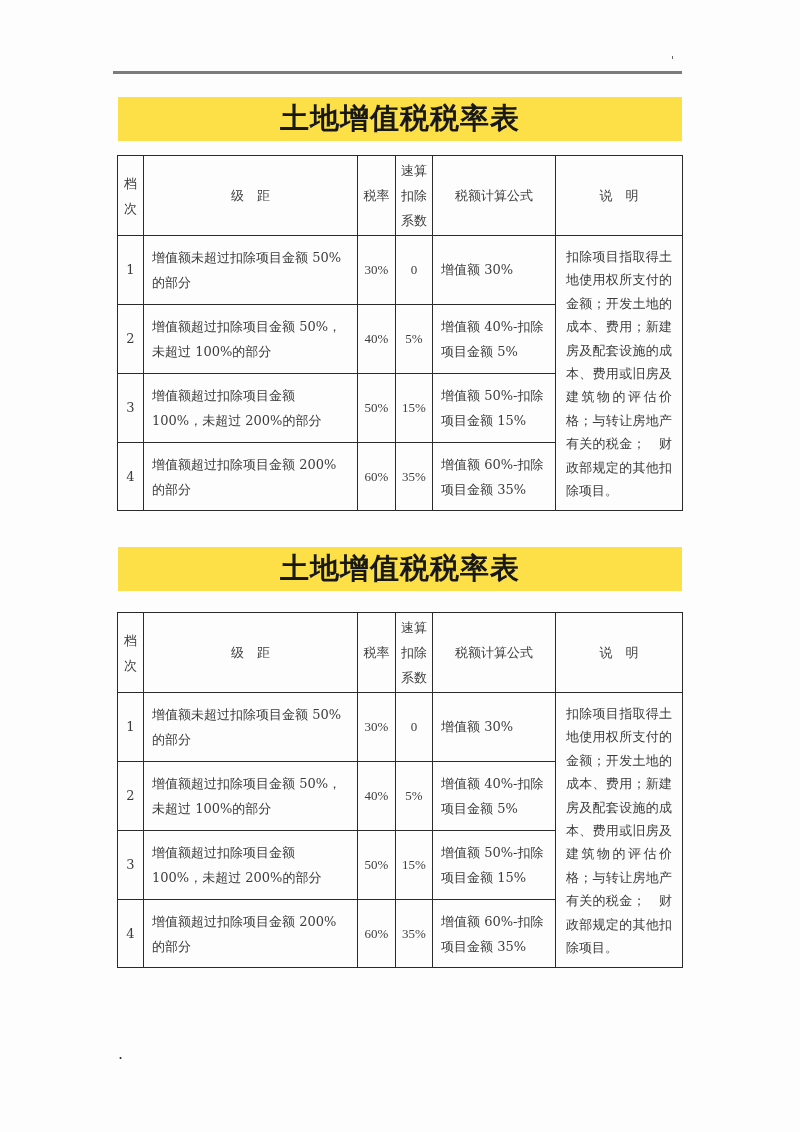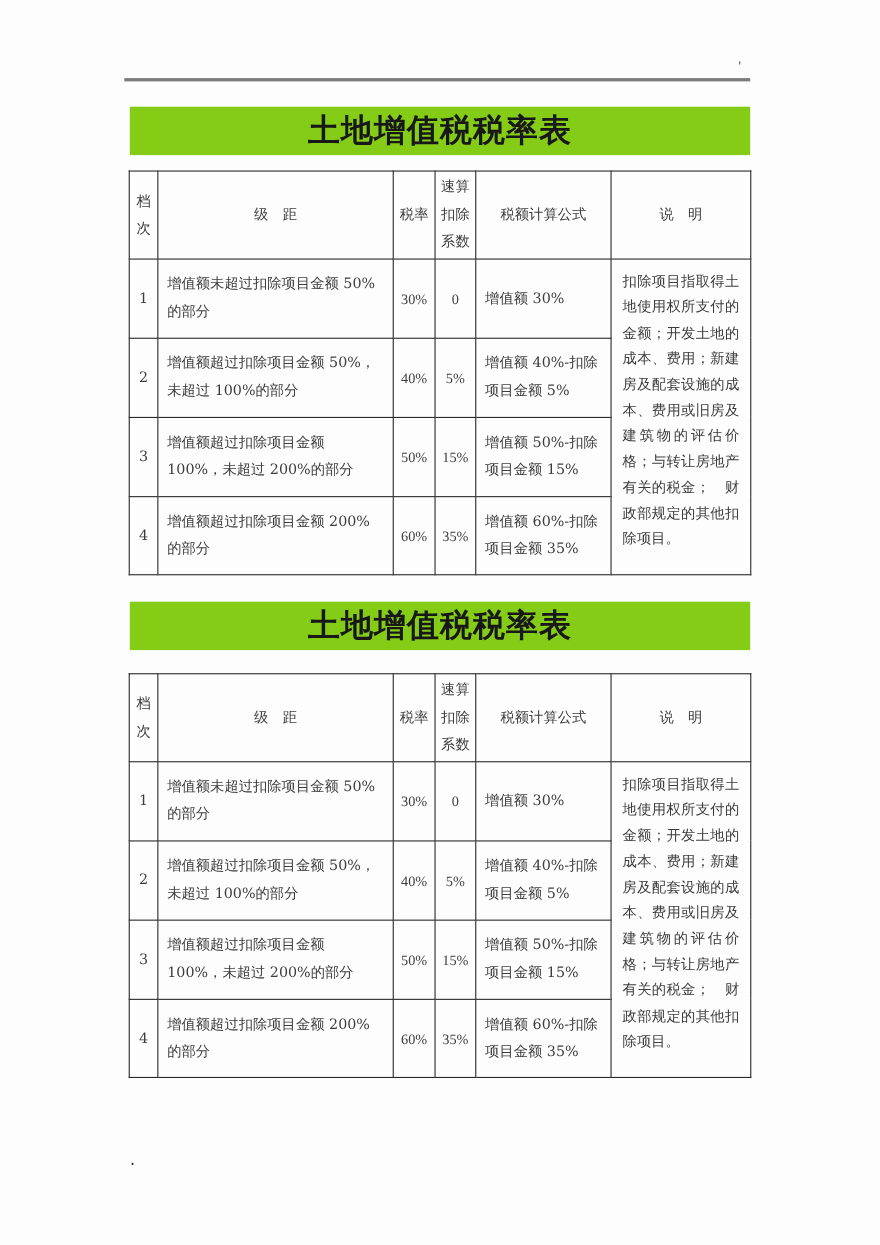--- a/index.html
+++ b/index.html
@@ -31,21 +31,21 @@
   .bottom-left-mark {
     position: absolute;
     left: 118px; top: 1044px;
     font-size: 16px; color: #333;
     font-family: "DejaVu Sans", sans-serif;
   }
   .title-band {
     position: absolute;
     left: 118px;
     width: 564px; height: 44px;
-    background: #84cc16;
+    background: #fde047;
     display: flex; align-items: center; justify-content: center;
   }
   .title-band.t1 { top: 97px; }
   .title-band.t2 { top: 547px; }
   .title-band h1 {
     margin: 0;
     font-size: 29px;
     font-weight: bold;
     letter-spacing: 1px;
     color: #181818;
@@ -88,21 +88,21 @@
     font-size: 13px;
   }
   td.c-bracket, td.c-formula {
     text-align: left;
     vertical-align: middle;
     padding: 2px 8px;
   }
   td.c-note {
     text-align: justify;
     vertical-align: top;
-    padding: 9px 10px 20px 10px;
+    padding: 9px 10px 8px 10px;
     line-height: 23.4px;
   }
 </style>
 </head>
 <body>
 
 <div class="page">
 
   <div class="top-rule"></div>
   <span class="top-right-mark">'</span>

